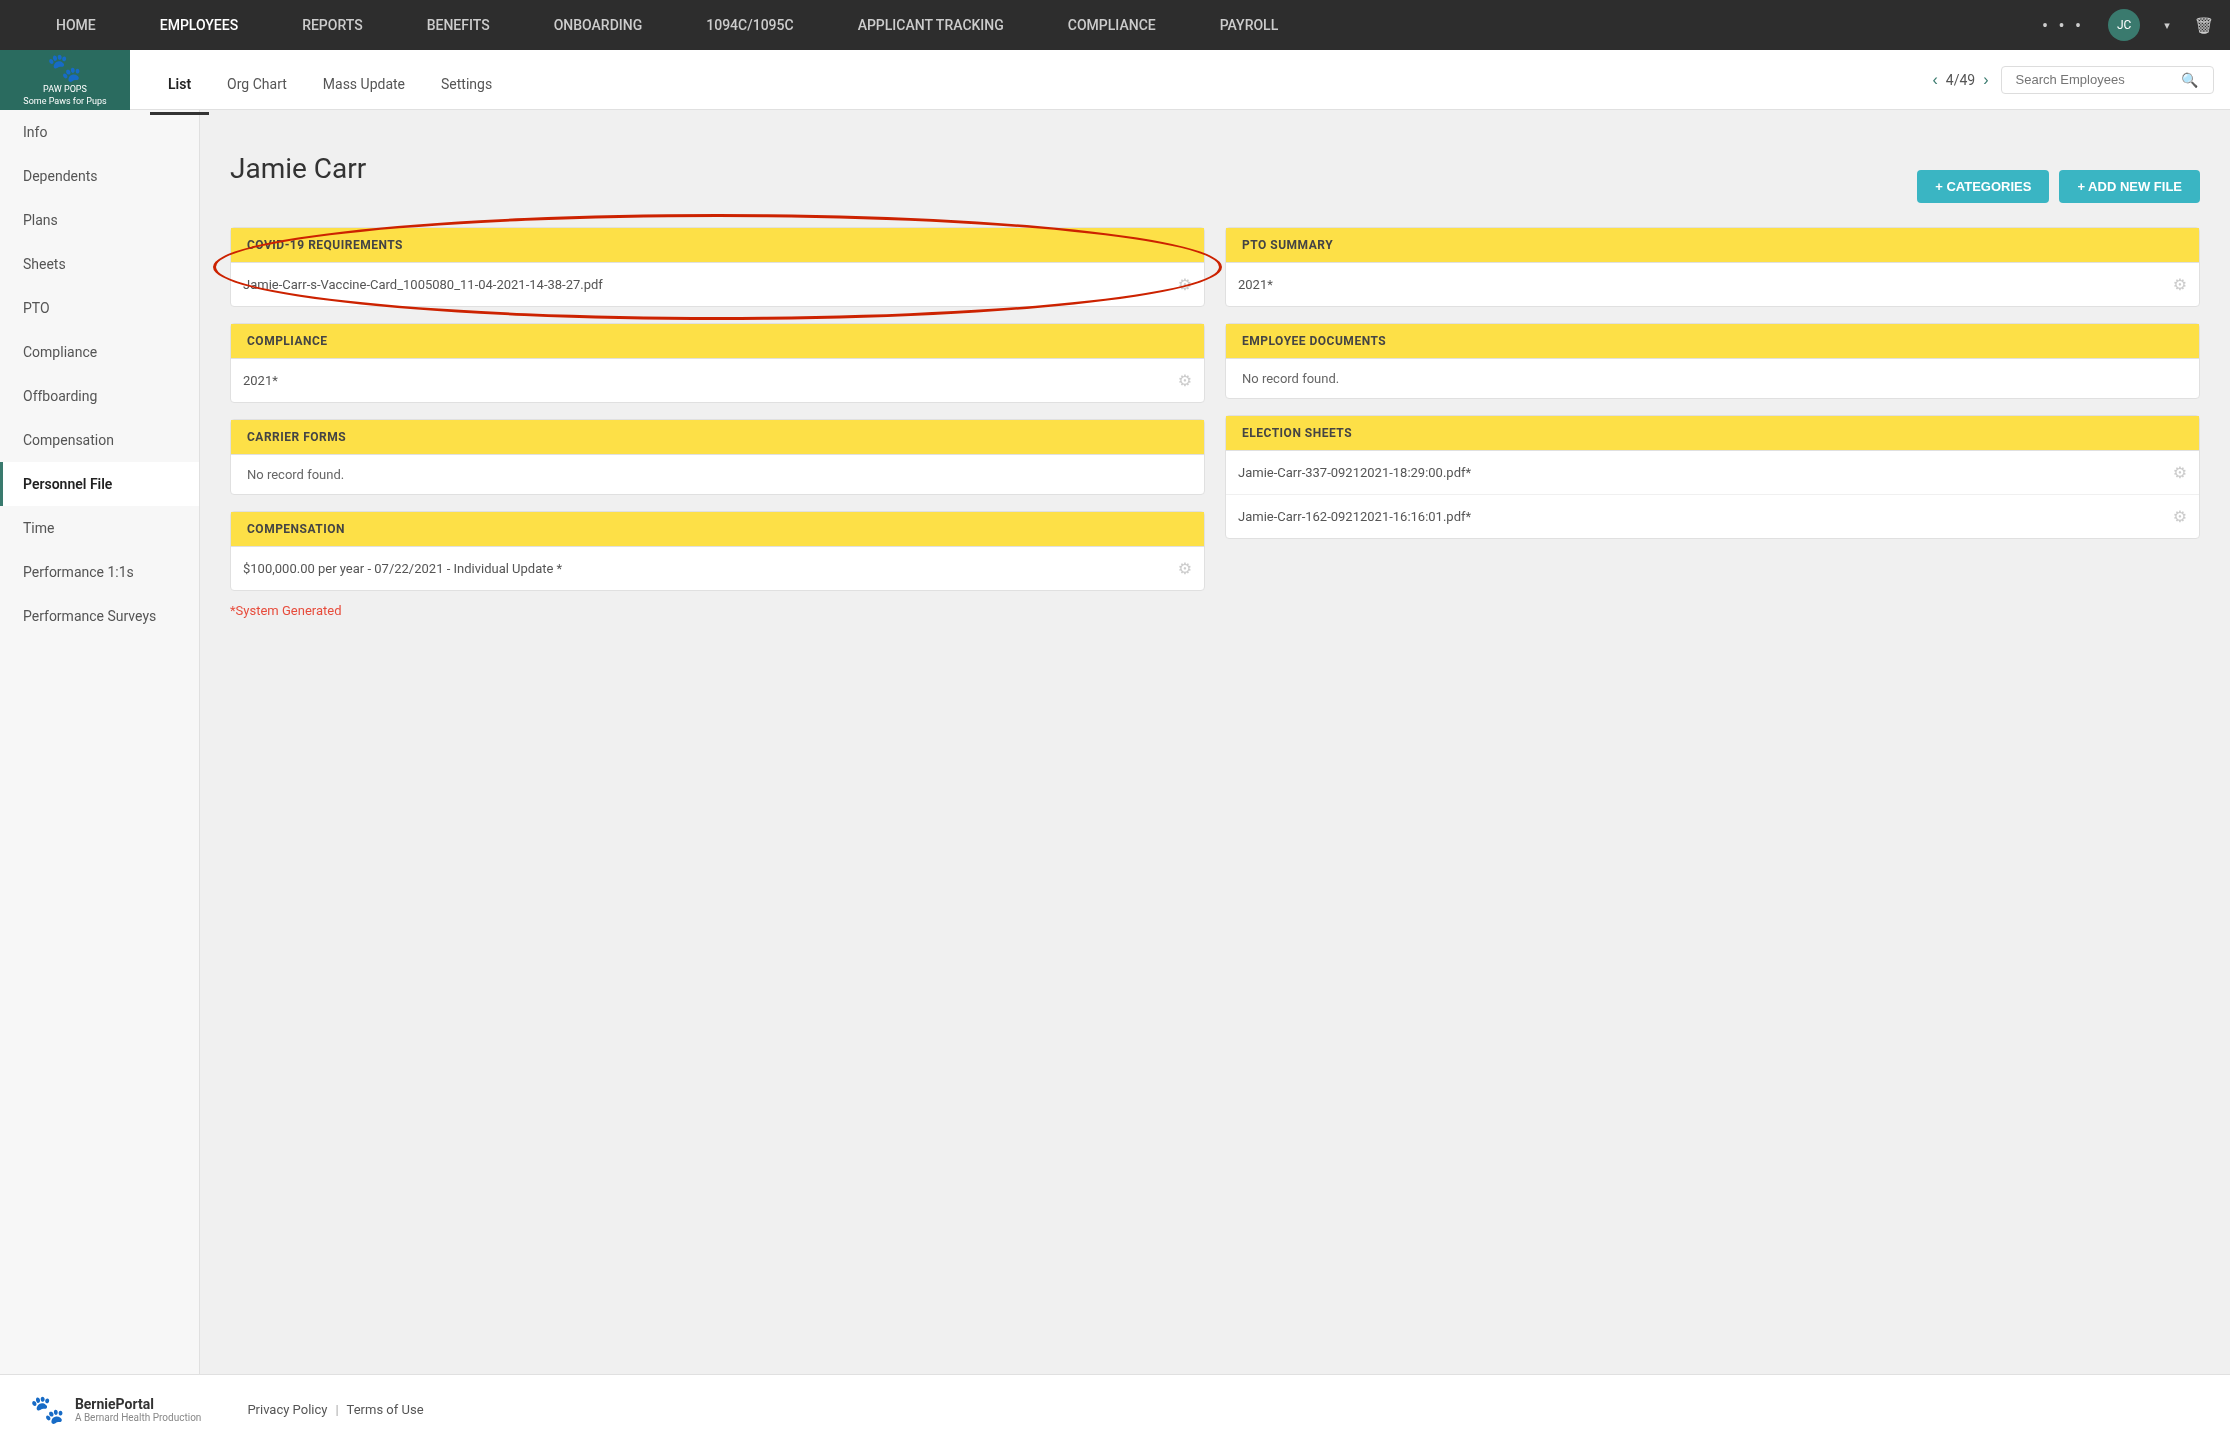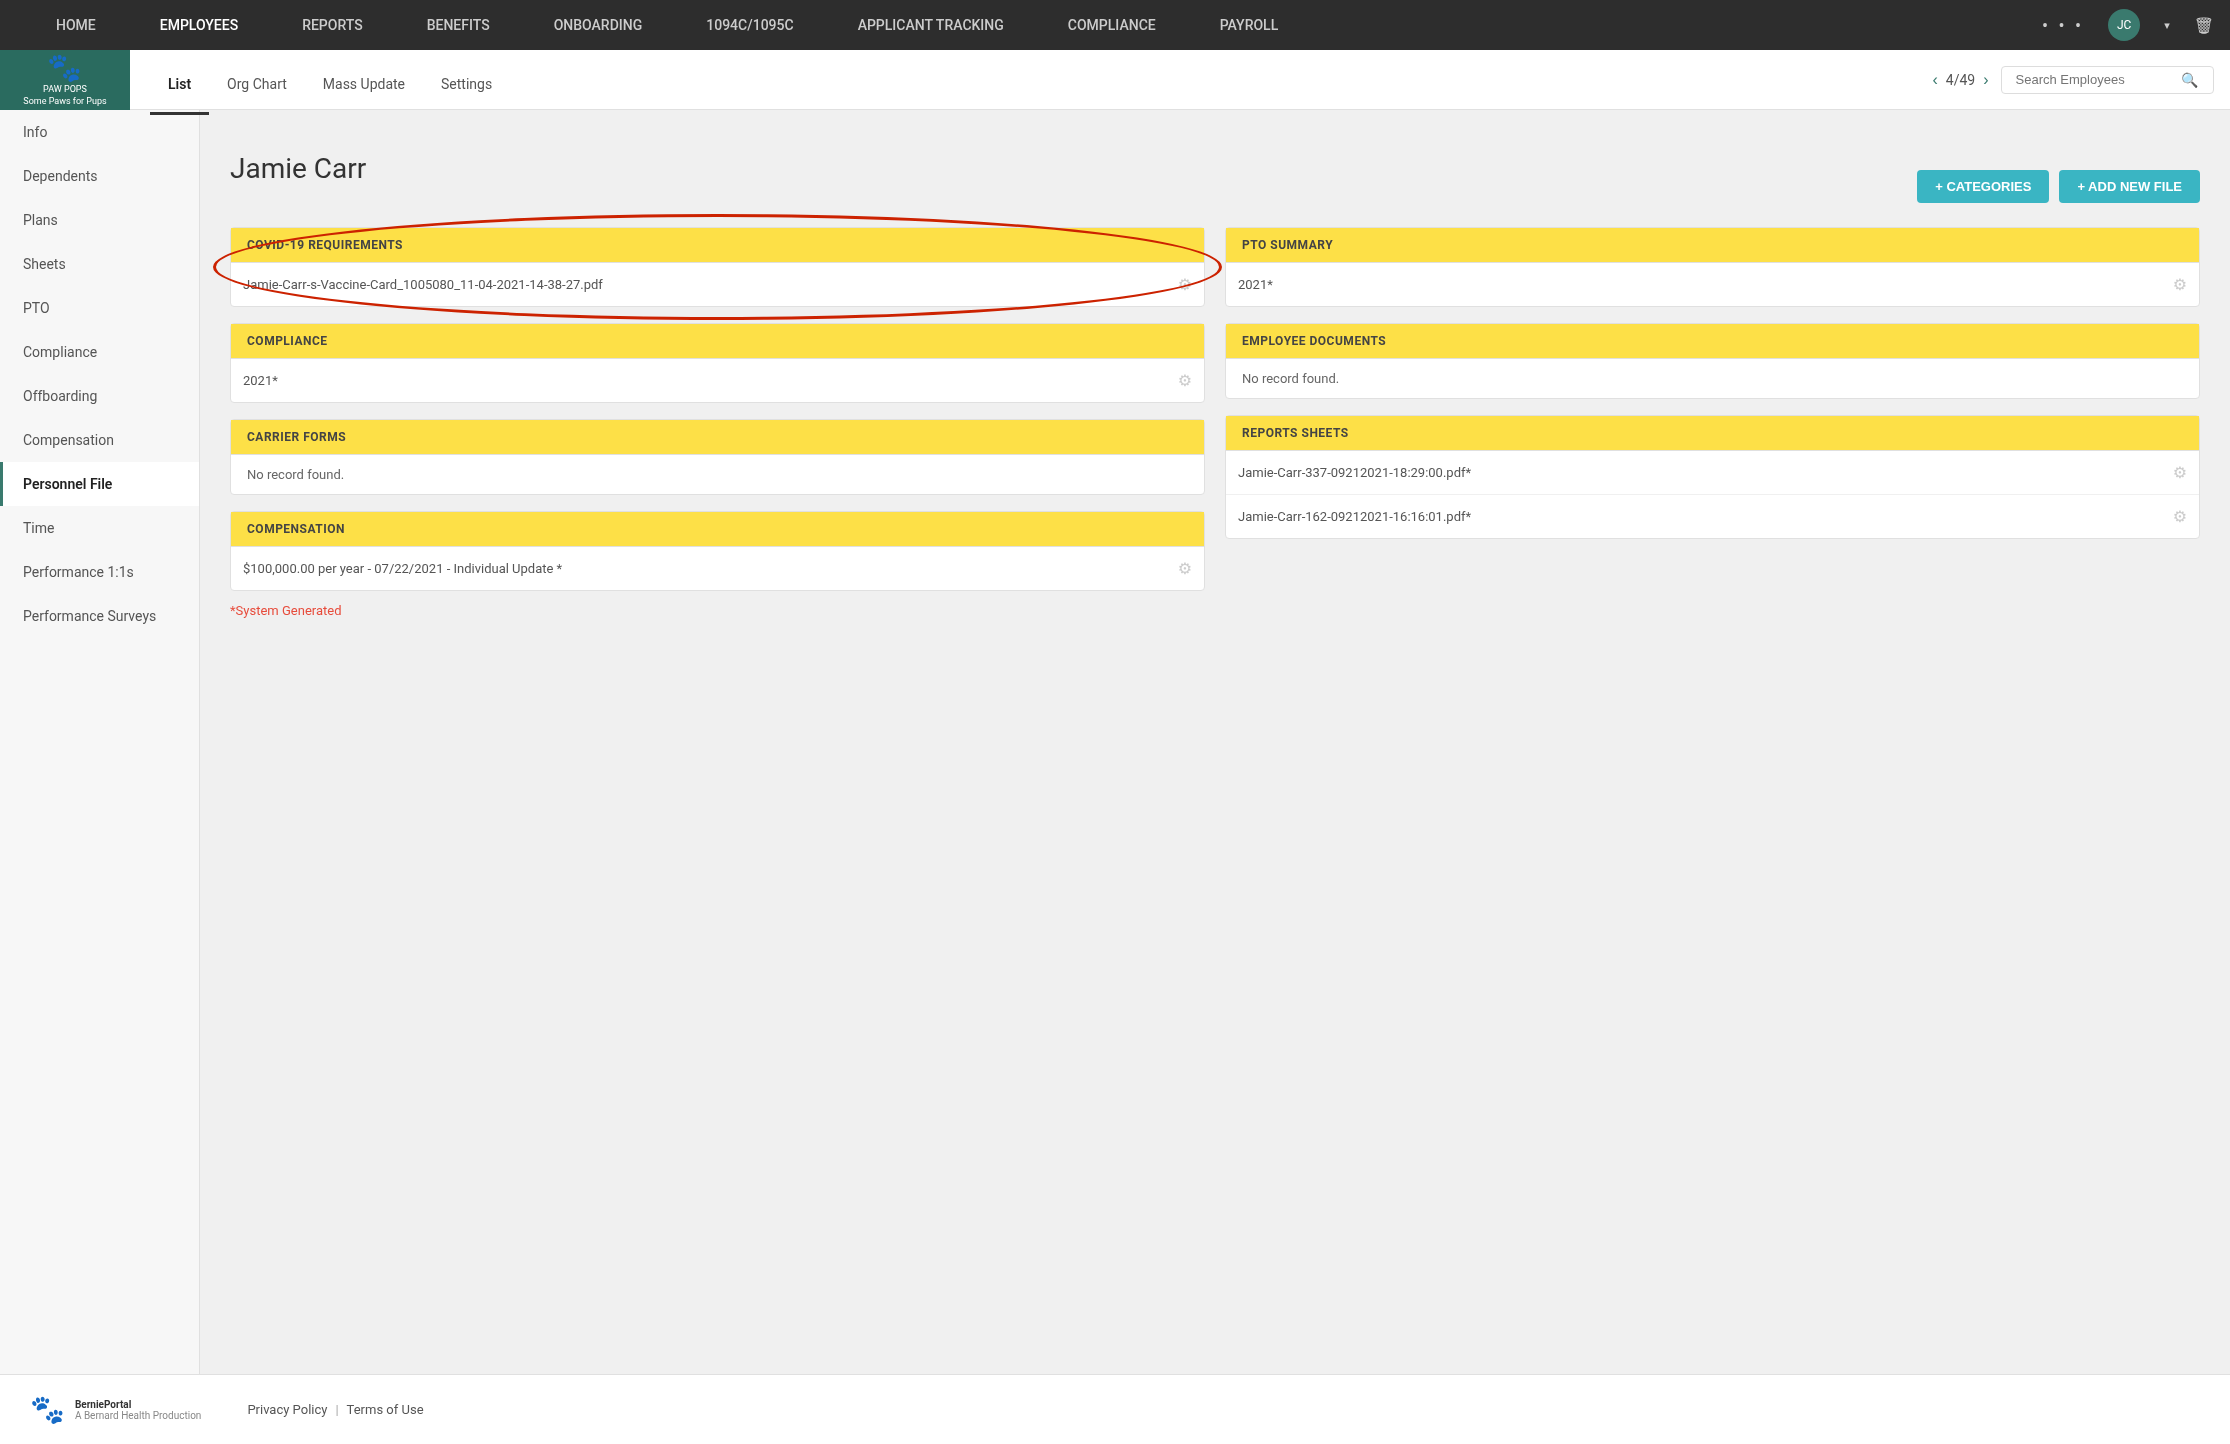--- a/index.html
+++ b/index.html
@@ -146,21 +146,21 @@
     }
 
     
     .footer {
       background: #fff; border-top: 1px solid #e0e0e0;
       padding: 18px 30px; display: flex; align-items: center; gap: 16px;
     }
     .footer-logo { display: flex; align-items: center; gap: 10px; }
     .footer-logo-icon { font-size: 28px; color: #aaa; }
     .footer-brand { display: flex; flex-direction: column; }
-    .footer-brand-name { font-size: 10px; font-weight: 700; color: #333; }
+    .footer-brand-name { font-size: 14px; font-weight: 700; color: #333; }
     .footer-brand-sub { font-size: 10px; color: #888; }
     .footer-links { margin-left: 30px; font-size: 13px; color: #555; display: flex; gap: 8px; align-items: center; }
     .footer-links a { color: #555; text-decoration: none; cursor: pointer; }
     .footer-sep { color: #aaa; }
     .oval-highlight {
       position: absolute;
       top: -14px; left: -18px;
       width: calc(100% + 36px);
       height: calc(100% + 28px);
       border: 3px solid #cc2200;
@@ -279,21 +279,21 @@
             <div class="section-item">
               <span>2021*</span>
               <span class="gear-icon">⚙</span>
             </div>
           </div>
           <div class="section-box">
             <div class="section-header">EMPLOYEE DOCUMENTS</div>
             <div class="no-record">No record found.</div>
           </div>
           <div class="section-box">
-            <div class="section-header">REPORTS SHEETS</div>
+            <div class="section-header">ELECTION SHEETS</div>
             <div class="section-item">
               <span>Jamie-Carr-337-09212021-18:29:00.pdf*</span>
               <span class="gear-icon">⚙</span>
             </div>
             <div class="section-item">
               <span>Jamie-Carr-162-09212021-16:16:01.pdf*</span>
               <span class="gear-icon">⚙</span>
             </div>
           </div>
         </div>

